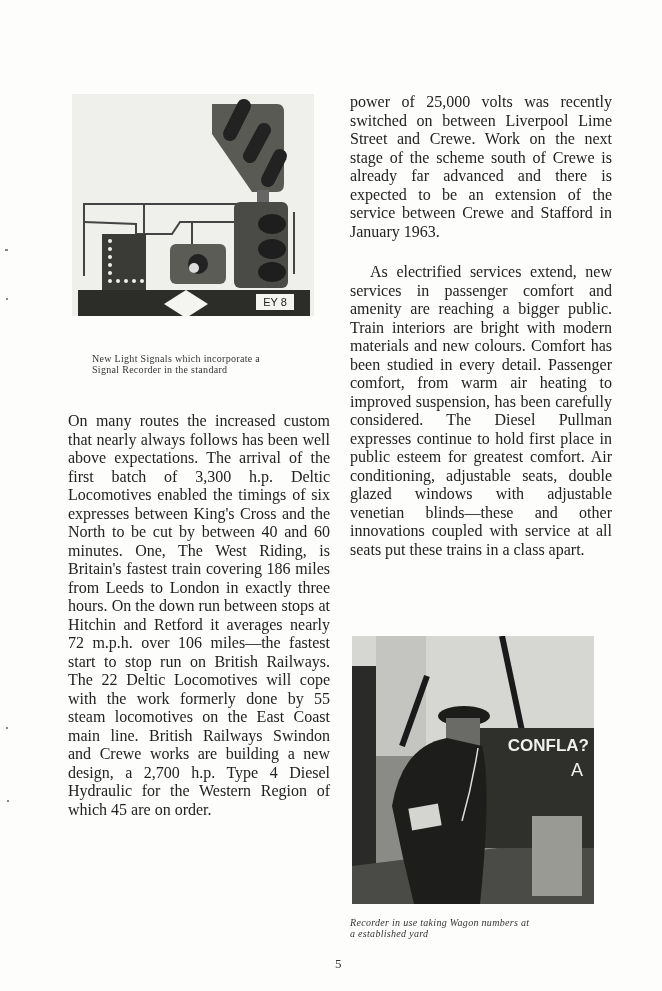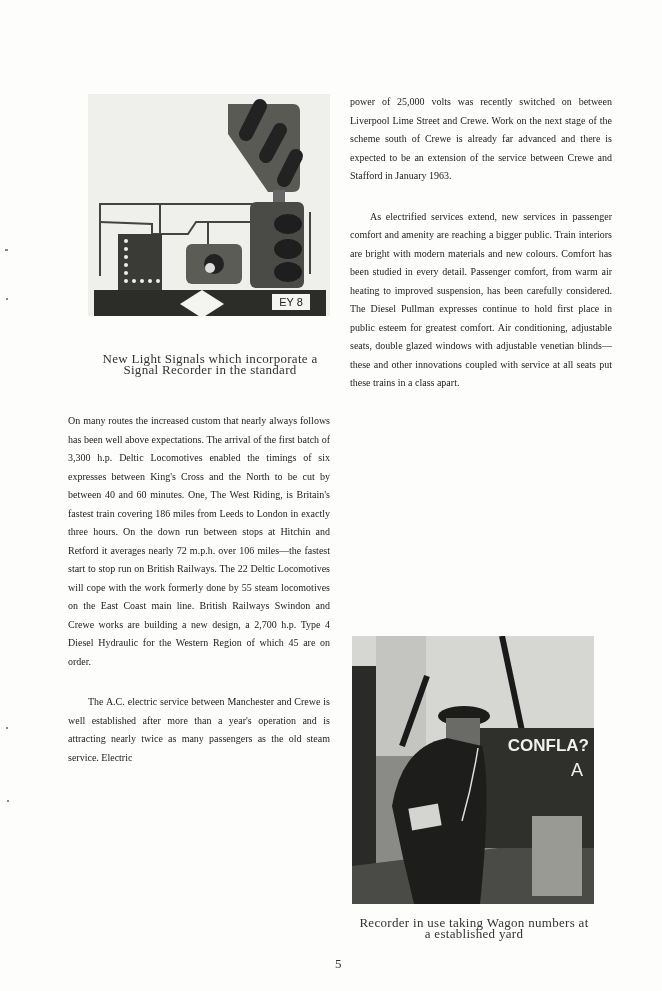--- a/index.html
+++ b/index.html
@@ -1,29 +1,29 @@
 <!DOCTYPE html>
 <html><head>
 <meta charset="utf-8">
 <style>
   html, body { margin:0; padding:0; background:#fdfdfb; }
   body { width:662px; height:991px; position:relative; overflow:hidden;
          font-family:"Liberation Serif","DejaVu Serif",serif; color:#222; }
-  .col { position:absolute; font-size:10px; line-height:18.5px; text-align:justify; }
+  .col { position:absolute; font-size:16px; line-height:18.5px; text-align:justify; }
   .col p { margin:0; }
   .indent { text-indent:20px; }
-  .caption { position:absolute; font-size:13px; line-height:10.5px; text-align:center; color:#333; letter-spacing:0.3px; }
+  .caption { position:absolute; font-size:10px; line-height:10.5px; color:#333; letter-spacing:0.3px; }
   .photo { position:absolute; overflow:hidden; }
   .pagenum { position:absolute; left:335px; top:956px; font-size:13px; color:#333; }
   .speck { position:absolute; width:3px; height:2px; background:#888; }
 </style>
 </head>
 <body>
 
-<div class="photo" style="left:88px; top:94px; width:242px; height:222px; background:#f2f2ef;">
+<div class="photo" style="left:72px; top:94px; width:242px; height:222px; background:#f2f2ef;">
   <svg width="242" height="222" viewBox="0 0 242 222">
     <rect x="0" y="0" width="242" height="222" fill="#efefec"></rect>
 
     <path d="M140 10 L205 10 Q212 10 212 18 L212 90 Q212 98 205 98 L180 98 L140 40 Z" fill="#5a5a55"></path>
     <g stroke="#222" stroke-width="14" stroke-linecap="round">
       <line x1="172" y1="12" x2="158" y2="40"></line>
       <line x1="192" y1="36" x2="178" y2="62"></line>
       <line x1="208" y1="62" x2="196" y2="86"></line>
     </g>
     <rect x="185" y="96" width="12" height="30" fill="#666"></rect>
@@ -67,21 +67,20 @@
     <text x="203" y="212" font-size="11" text-anchor="middle" fill="#222" font-family="Liberation Sans, sans-serif">EY 8</text>
   </svg>
 </div>
 <div class="caption" style="left:92px; top:354px; width:236px;">
   <div>New Light Signals which incorporate a</div>
   <div>Signal Recorder in the standard</div>
 </div>
 
 <div class="col" style="left:68px; top:412px; width:262px;">
   <p>On many routes the increased custom that nearly always follows has been well above expectations. The arrival of the first batch of 3,300 h.p. Deltic Locomotives enabled the timings of six expresses between King's Cross and the North to be cut by between 40 and 60 minutes. One, The West Riding, is Britain's fastest train covering 186 miles from Leeds to London in exactly three hours. On the down run between stops at Hitchin and Retford it averages nearly 72 m.p.h. over 106 miles—the fastest start to stop run on British Railways. The 22 Deltic Locomotives will cope with the work formerly done by 55 steam locomotives on the East Coast main line. British Railways Swindon and Crewe works are building a new design, a 2,700 h.p. Type 4 Diesel Hydraulic for the Western Region of which 45 are on order.</p>
-  <p class="indent" style="margin-top:22px;">The A.C. electric service between Manchester and Crewe is well established after more than a year's operation and is attracting nearly twice as many passengers as the old steam service. Electric</p>
 </div>
 
 <div class="col" style="left:350px; top:93px; width:262px;">
   <p>power of 25,000 volts was recently switched on between Liverpool Lime Street and Crewe. Work on the next stage of the scheme south of Crewe is already far advanced and there is expected to be an extension of the service between Crewe and Stafford in January 1963.</p>
   <p class="indent" style="margin-top:22px;">As electrified services extend, new services in passenger comfort and amenity are reaching a bigger public. Train interiors are bright with modern materials and new colours. Comfort has been studied in every detail. Passenger comfort, from warm air heating to improved suspension, has been carefully considered. The Diesel Pullman expresses continue to hold first place in public esteem for greatest comfort. Air conditioning, adjustable seats, double glazed windows with adjustable venetian blinds—these and other innovations coupled with service at all seats put these trains in a class apart.</p>
 </div>
 
 <div class="photo" style="left:352px; top:636px; width:242px; height:268px; background:#777;text-align:right;">
   <svg width="242" height="268" viewBox="0 0 242 268">
     <rect x="0" y="0" width="242" height="268" fill="#8a8a86"></rect>
@@ -100,21 +99,21 @@
     <text x="225" y="140" font-size="18" text-anchor="middle" fill="#f0f0ec" font-family="Liberation Sans, sans-serif">A</text>
     <rect x="180" y="180" width="50" height="80" fill="#9a9a95"></rect>
 
     <ellipse cx="112" cy="80" rx="26" ry="10" fill="#1c1c1a"></ellipse>
     <rect x="94" y="82" width="34" height="30" fill="#6a6a66"></rect>
     <path d="M40 170 Q50 110 95 102 L130 110 Q140 150 128 268 L62 268 Q50 220 40 170 Z" fill="#1d1d1b"></path>
     <rect x="58" y="170" width="30" height="22" fill="#d4d4d0" transform="rotate(-10 73 181)"></rect>
     <path d="M126 112 Q120 150 110 185" stroke="#ddd" stroke-width="1.5" fill="none"></path>
   </svg>
 </div>
-<div class="caption" style="left:350px; top:918px; width:248px;">
+<div class="caption" style="left:350px; top:918px; width:248px;font-style:italic;">
   <div>Recorder in use taking Wagon numbers at</div>
   <div>a established yard</div>
 </div>
 
 <div class="pagenum">5</div>
 
 <div class="speck" style="left:5px; top:249px;"></div>
 <div class="speck" style="left:6px; top:298px; width:2px;"></div>
 <div class="speck" style="left:6px; top:727px; width:2px;"></div>
 <div class="speck" style="left:7px; top:800px; width:2px;"></div>

